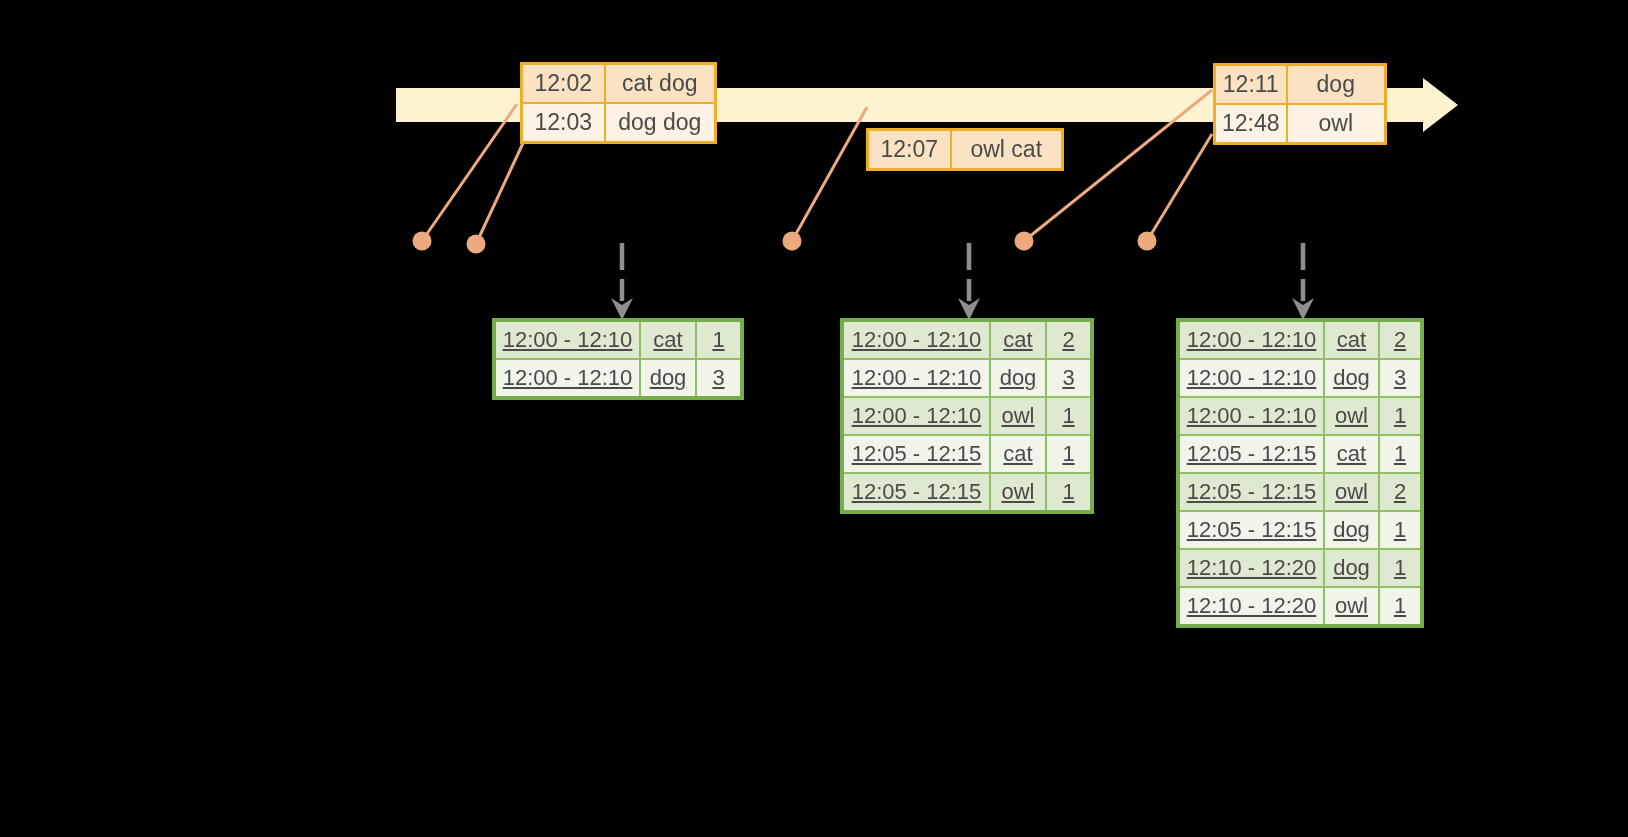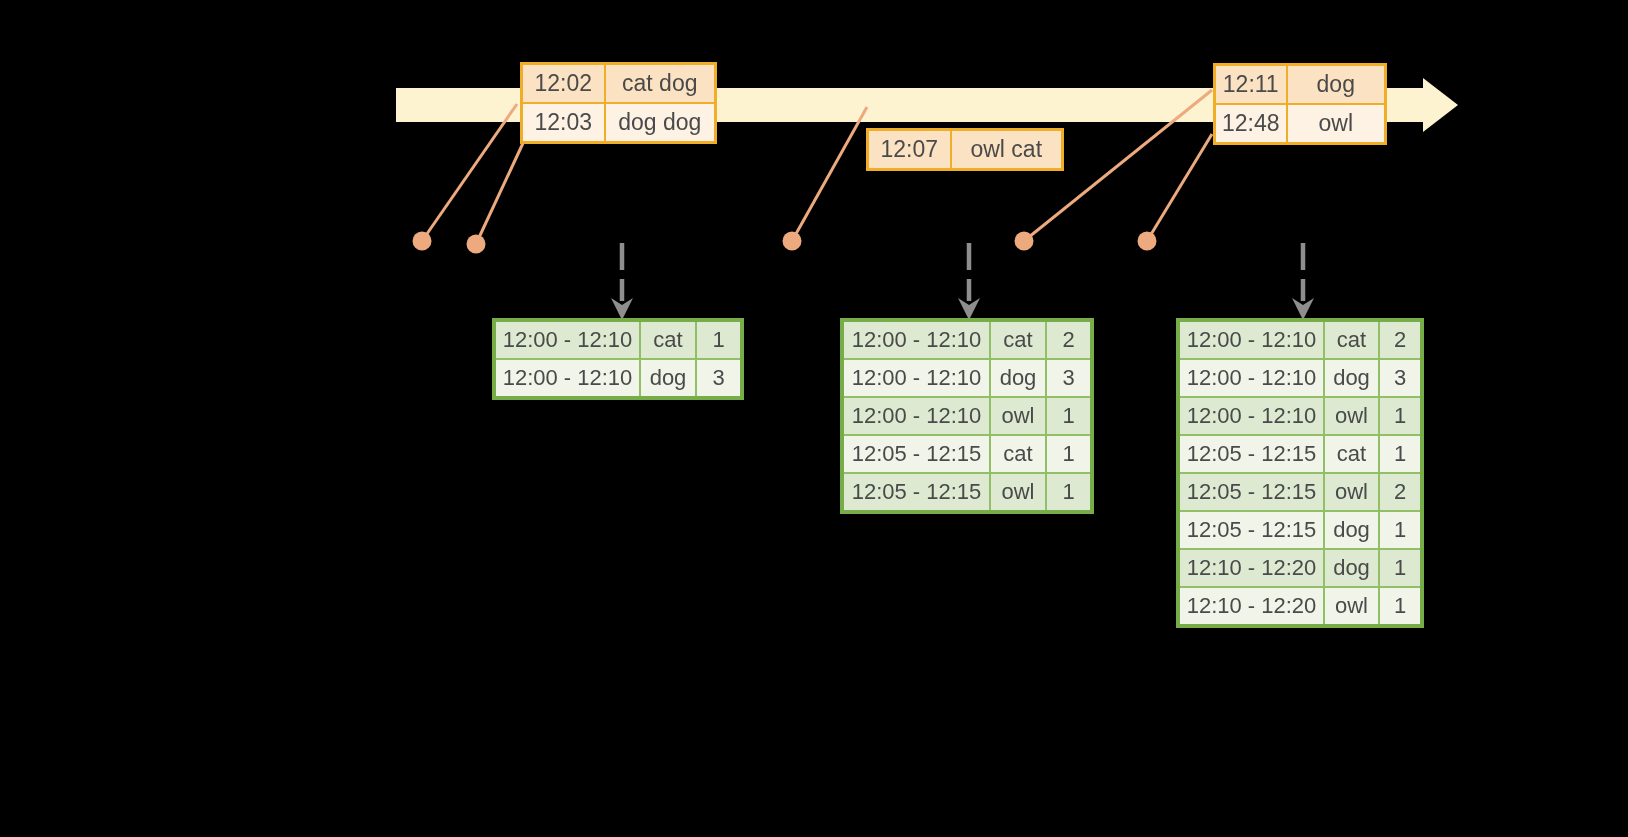--- a/index.html
+++ b/index.html
@@ -33,21 +33,21 @@
   .trigger-line{stroke:var(--trigger);stroke-width:4.5;stroke-dasharray:27 9;}
   .trigger-head{fill:var(--trigger);}
   
   table{border-collapse:collapse;table-layout:fixed;position:absolute;z-index:3;}
   .event-table{border:3px solid var(--event-border);}
   .event-table td{border:2px solid var(--event-border);height:37px;text-align:center;
                   font-size:23px;padding:0;overflow:hidden;white-space:nowrap;}
   .event-table tr:nth-child(odd) td{background:var(--event-row-dark);}
   .event-table tr:nth-child(even) td{background:var(--event-row-light);}
   
-  .result-table{border:4px solid var(--result-border);}
+  .result-table{border:4px solid var(--result-border);text-decoration:underline;}
   .result-table td{border:2px solid var(--result-grid);height:36px;text-align:center;
                    font-size:22px;padding:0;overflow:hidden;white-space:nowrap;}
   .result-table tr:nth-child(odd) td{background:var(--result-row-dark);}
   .result-table tr:nth-child(even) td{background:var(--result-row-light);}
 </style>
 </head>
 <body>
 
 <div class="canvas">
 

